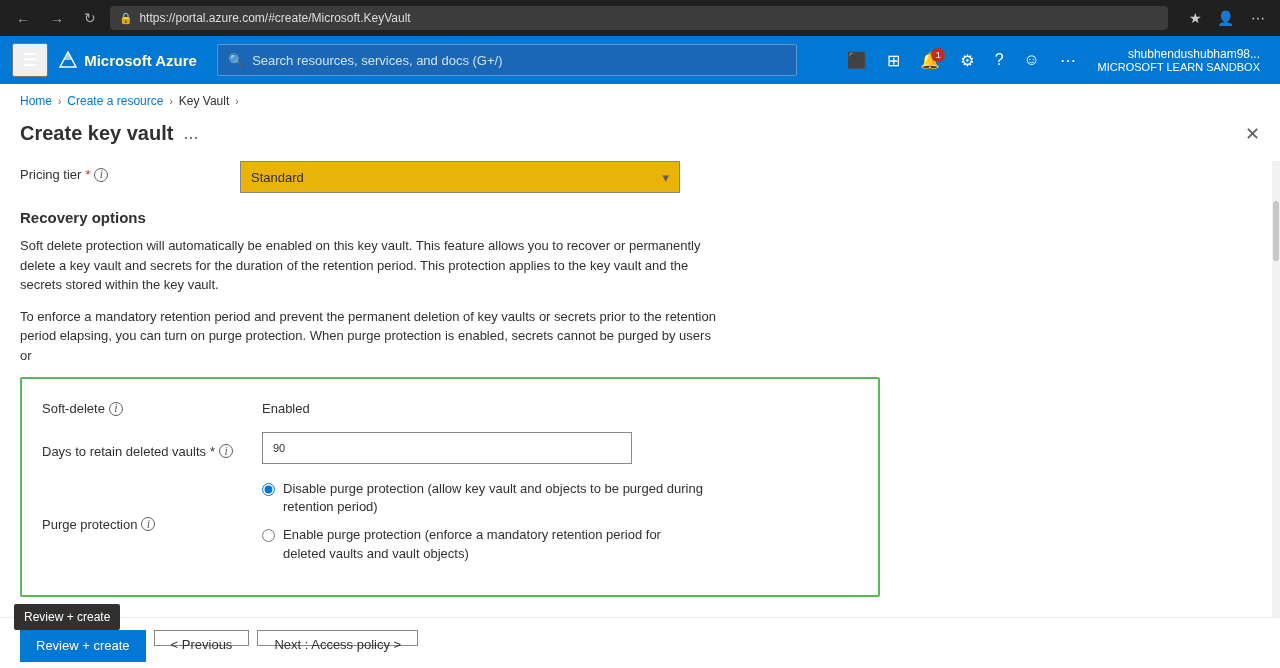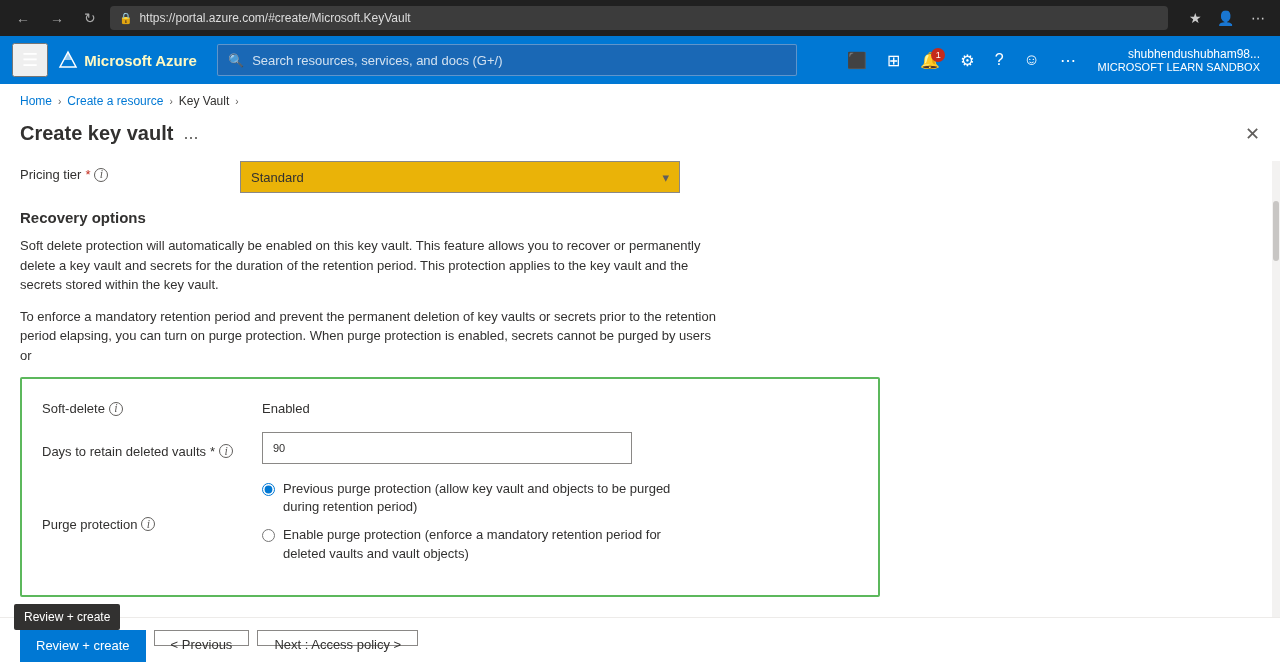--- a/index.html
+++ b/index.html
@@ -408,21 +408,21 @@
         </div>
 
         <div class="field-value-row">
           <div class="field-label">
             <span>Purge protection</span>
             <span class="info-icon">i</span>
           </div>
           <div class="radio-group">
             <label class="radio-option">
               <input type="radio" name="purge" checked="" style="">
-              <span class="radio-label">Previous purge protection (allow key vault and objects to be purged during retention period)</span>
+              <span class="radio-label">Disable purge protection (allow key vault and objects to be purged during retention period)</span>
             </label>
             <label class="radio-option">
               <input type="radio" name="purge" style="">
               <span class="radio-label">Enable purge protection (enforce a mandatory retention period for deleted vaults and vault objects)</span>
             </label>
           </div>
         </div>
 
       </div>
 

